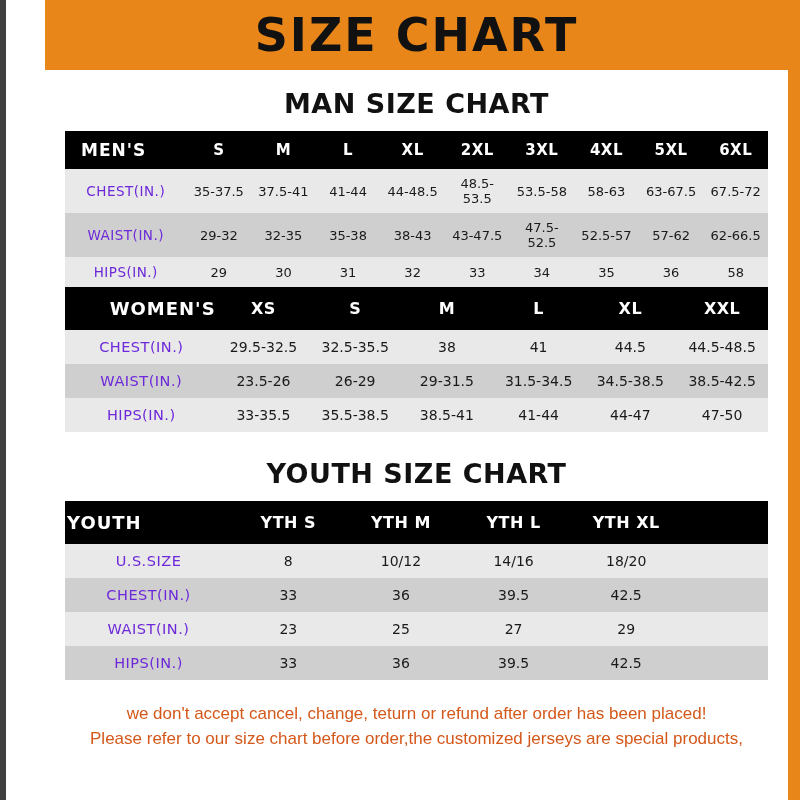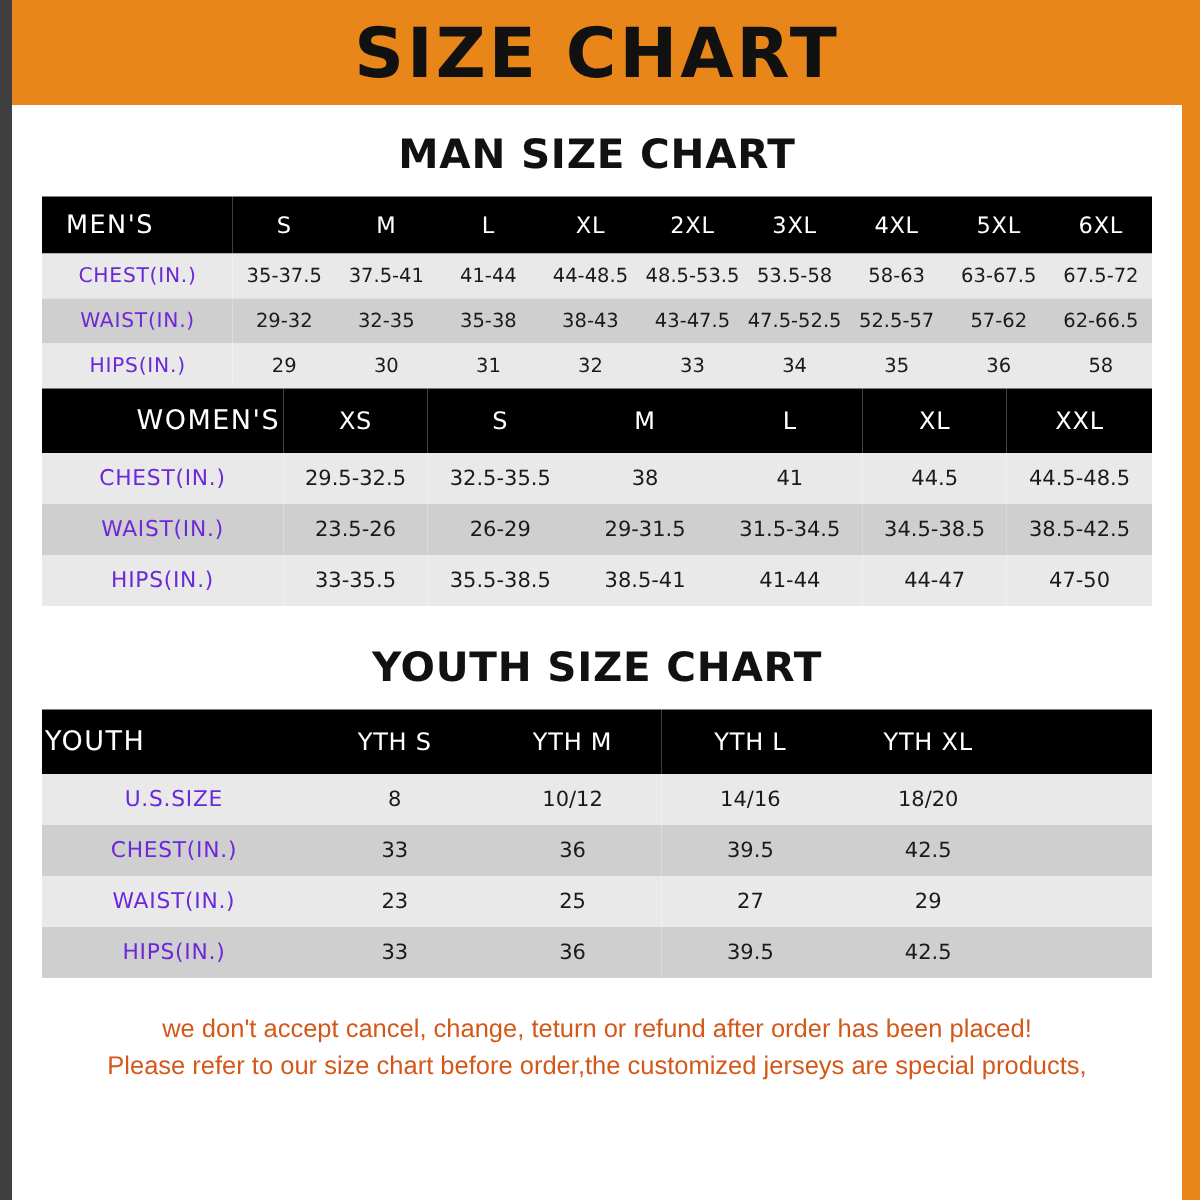--- a/index.html
+++ b/index.html
@@ -11,23 +11,24 @@
     height: 800px;
     background: #ffffff;
     font-family: "Liberation Sans", sans-serif;
     overflow: hidden;
   }
   .page {
     position: relative;
     width: 800px;
     height: 800px;
     box-sizing: border-box;
-    border-left: 8px solid #404040;
+    border-left: 6px solid #404040;
     border-right: 12px solid #e8861a;
     background: #ffffff;
+    padding-left: 39px;
   }
   .banner {
     height: 70px;
     background: #e8861a;
     display: flex;
     align-items: center;
     justify-content: center;
   }
   .banner-title {
     font-family: "DejaVu Sans", sans-serif;
@@ -61,21 +62,21 @@
   table.size-table td {
     text-align: center;
     font-family: "DejaVu Sans", sans-serif;
   }
   
   .size-table thead tr {
     background: #000000;
   }
   .size-table thead th {
     color: #ffffff;
-    font-weight: normal;
+    font-weight: bold;
     padding: 9px 2px;
     font-size: 15px;
     letter-spacing: 0.5px;
   }
   .size-table thead th.rowhead {
     text-align: left;
     padding-left: 16px;
     font-size: 17px;
     letter-spacing: 1px;
   }

